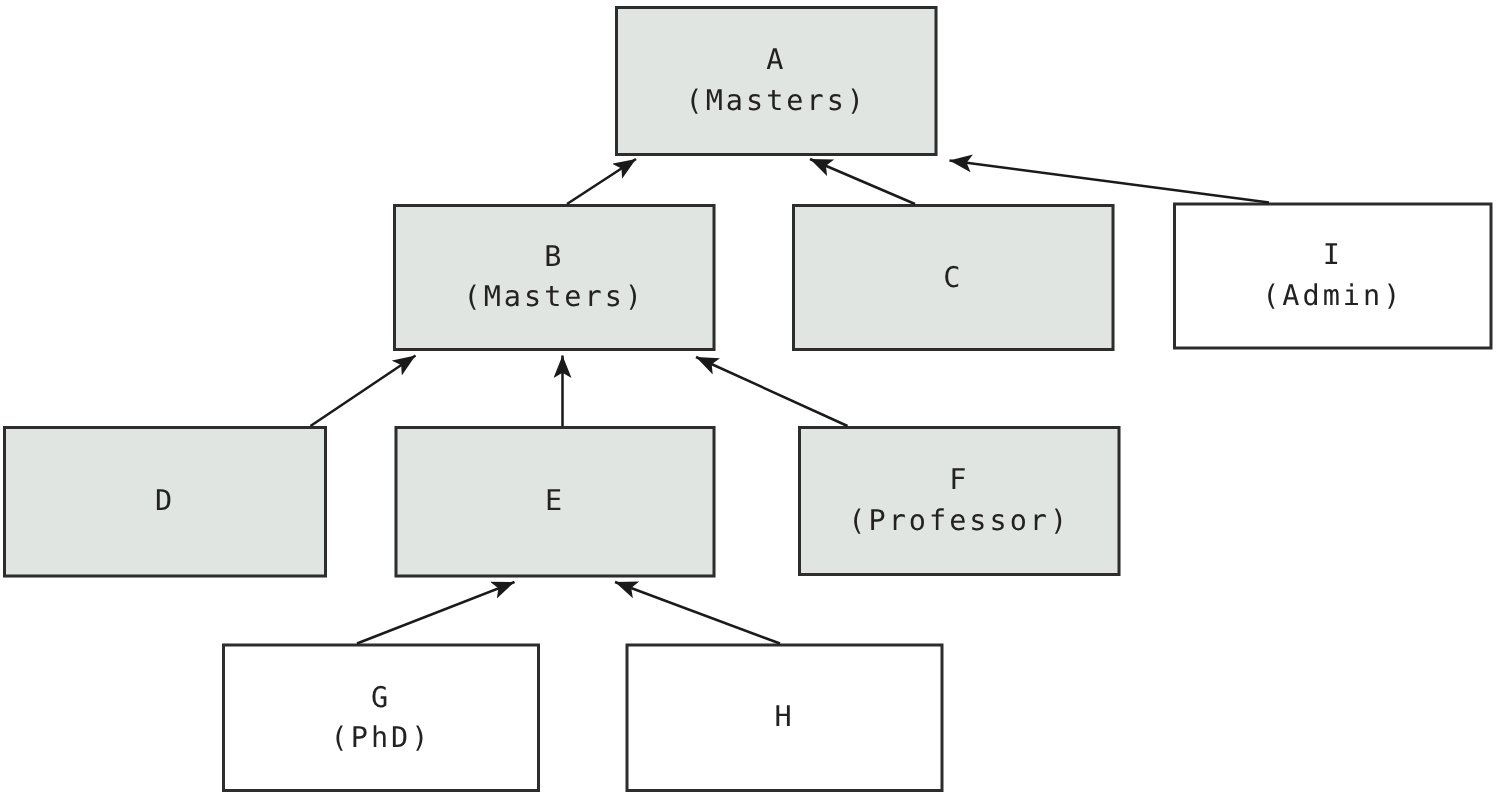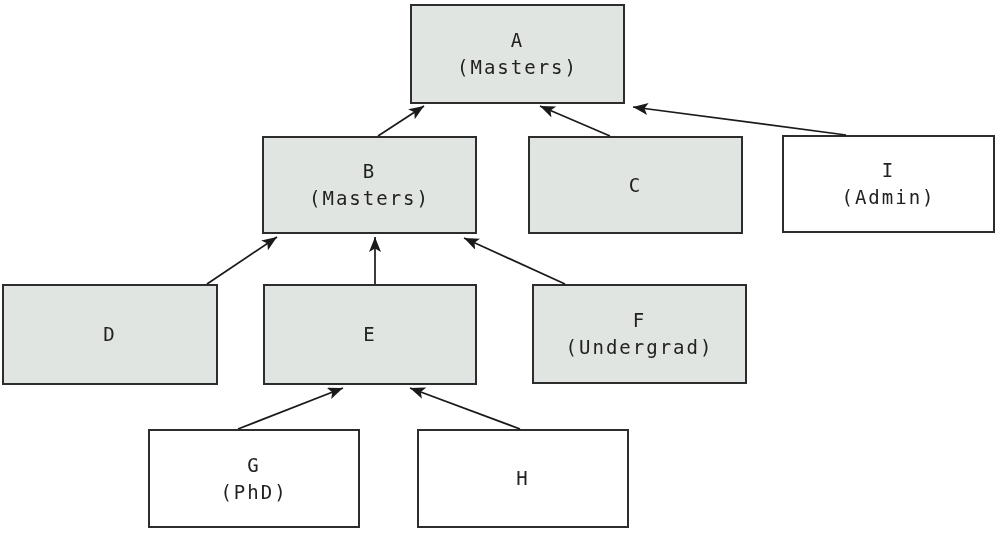--- a/index.html
+++ b/index.html
@@ -60,21 +60,21 @@
         <div>(Admin)</div>
       </div>
       <div class="node" style="left: 2px; top: 284px; width: 216px; height: 101px; background: rgb(225, 229, 225); border-color: rgb(45, 45, 45); color: rgb(34, 34, 34);">
         <div>D</div>
       </div>
       <div class="node" style="left: 263px; top: 284px; width: 214px; height: 101px; background: rgb(225, 229, 225); border-color: rgb(45, 45, 45); color: rgb(34, 34, 34);">
         <div>E</div>
       </div>
       <div class="node" style="left: 532px; top: 284px; width: 215px; height: 100px; background: rgb(225, 229, 225); border-color: rgb(45, 45, 45); color: rgb(34, 34, 34);">
         <div>F</div>
-        <div>(Undergrad)</div>
+        <div>(Professor)</div>
       </div>
       <div class="node" style="left: 148px; top: 429px; width: 212px; height: 99px; background: rgb(255, 255, 255); border-color: rgb(45, 45, 45); color: rgb(34, 34, 34);">
         <div>G</div>
         <div>(PhD)</div>
       </div>
       <div class="node" style="left: 417px; top: 429px; width: 212px; height: 99px; background: rgb(255, 255, 255); border-color: rgb(45, 45, 45); color: rgb(34, 34, 34);">
         <div>H</div>
       </div>
     </div>
   <svg id="edges" class="edges-layer" viewBox="0 0 1000 535" xmlns="http://www.w3.org/2000/svg">

